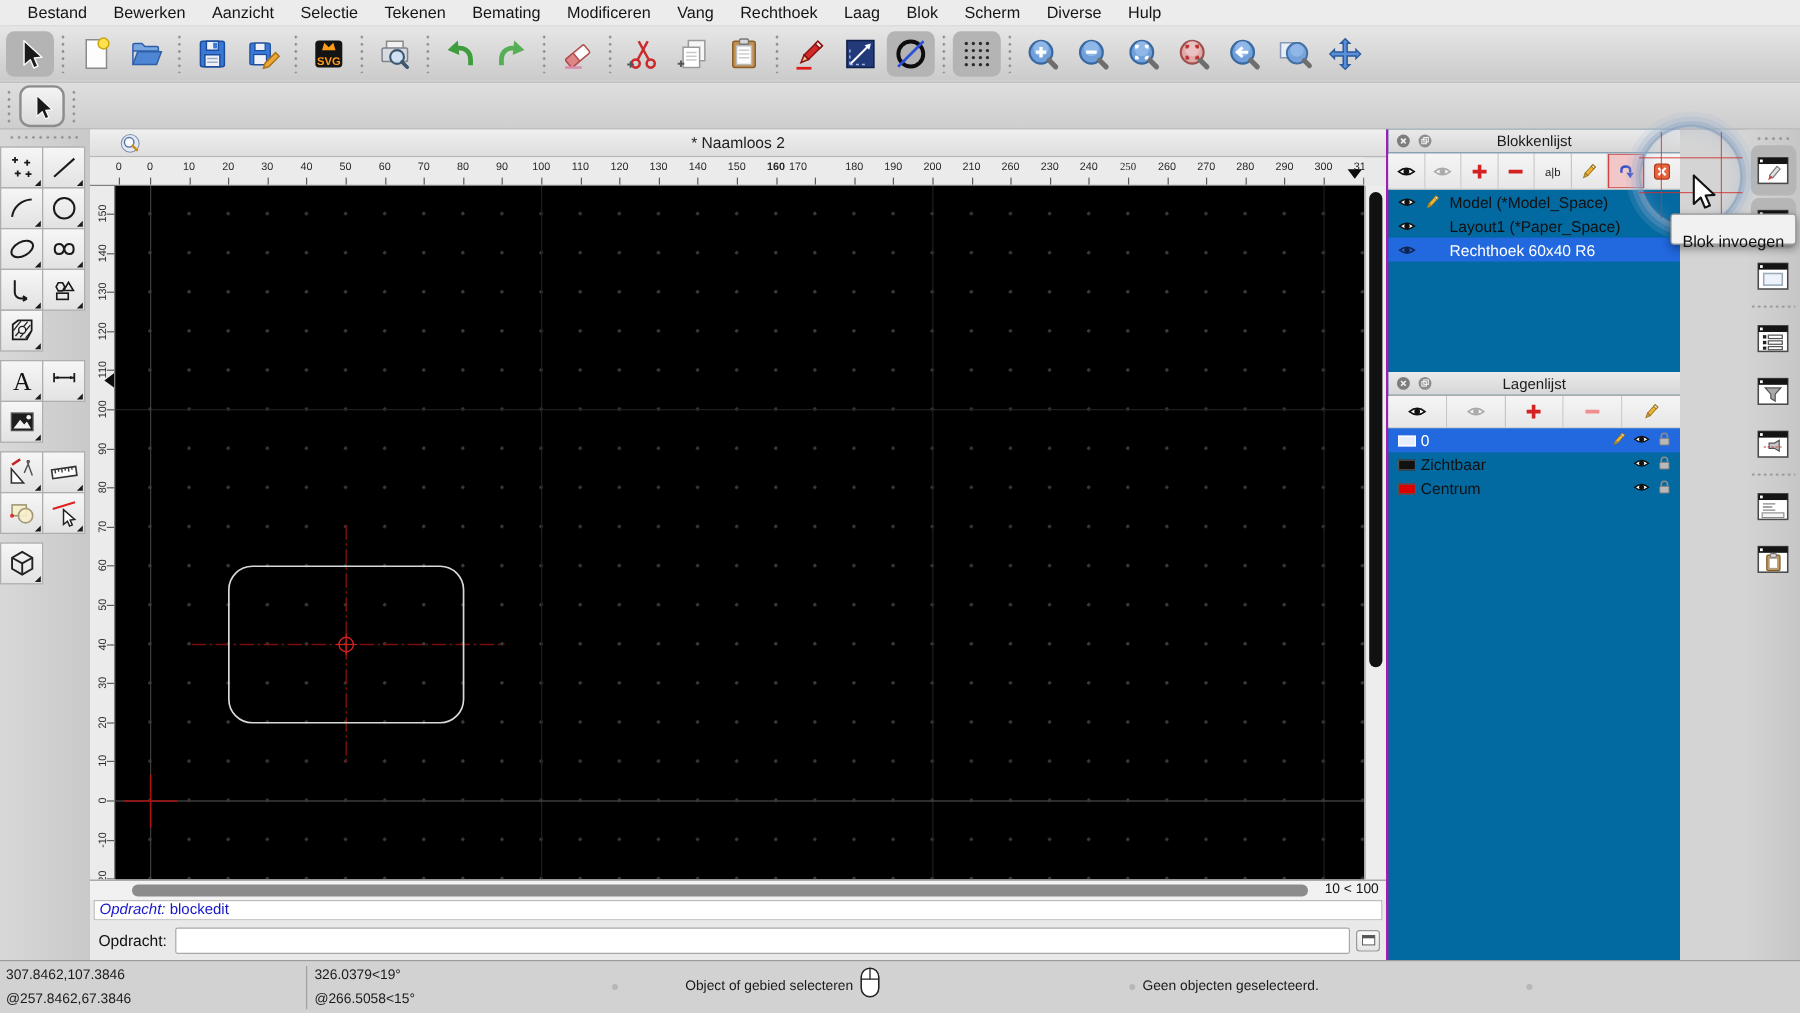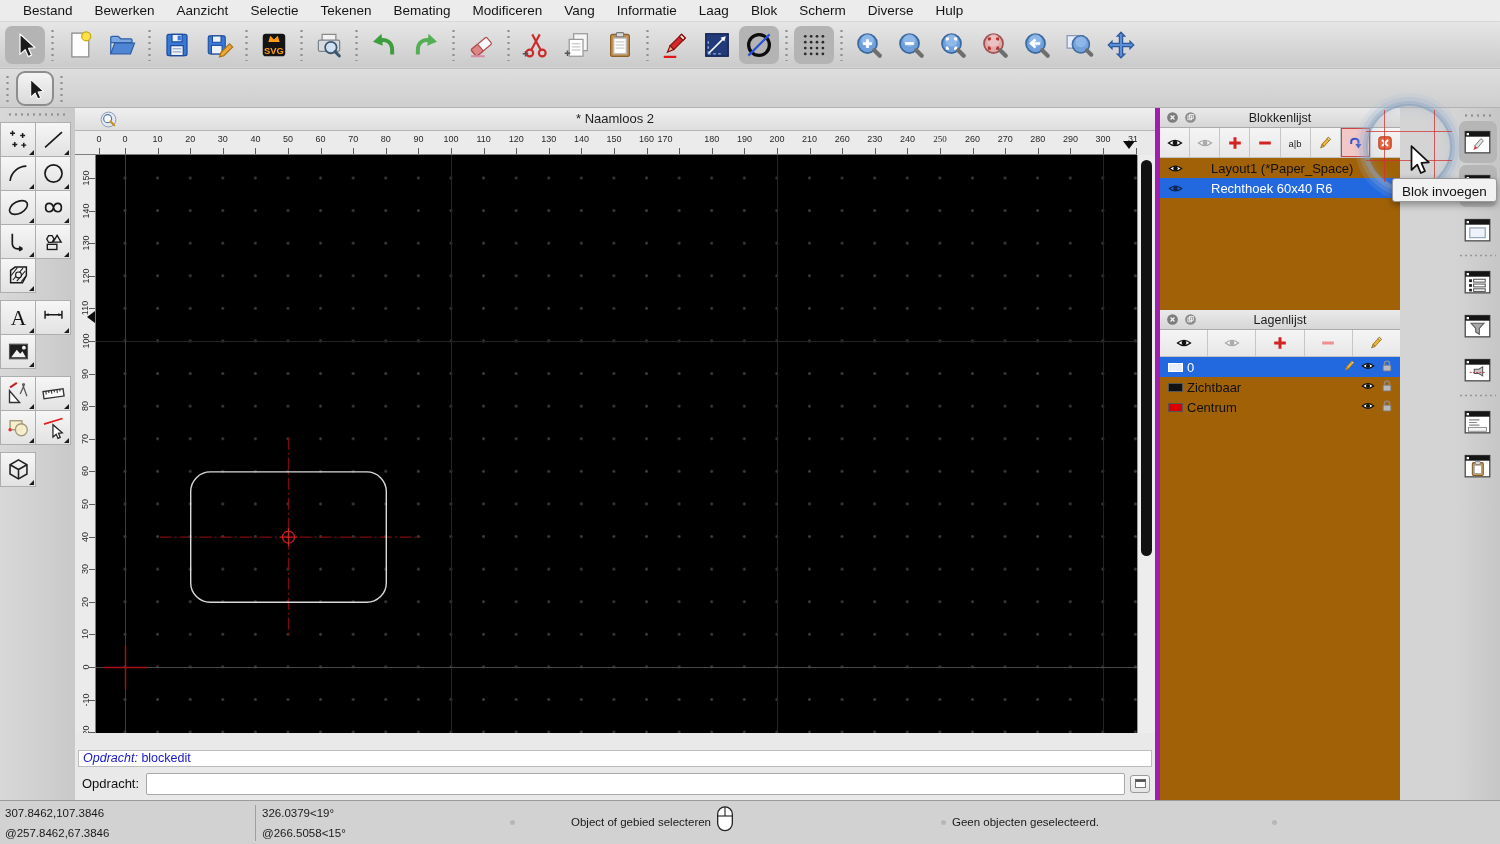--- a/index.html
+++ b/index.html
@@ -63,21 +63,21 @@
 #scrollinfo{position:absolute;right:6px;top:1px;font-size:11.5px;color:#111}
 #history{position:absolute;left:3px;top:642px;width:1074px;height:17px;background:#fff;border:1px solid #bcbcbc;font-size:12.5px;line-height:15px;padding-left:4px;color:#1616cc}
 #history .it{font-style:italic}
 #cmdrow{position:absolute;left:0;top:659px;width:1080px;height:33px;background:#e9e9e9;display:flex;align-items:center;padding:0 5px;font-size:13px;color:#111}
 #cmdlabel{margin:0 7px 0 2px}
 #cmdinput{flex:1;height:22px;border:1px solid #a8a8a8;border-radius:2px;background:#fff;font-size:13px;font-family:"Liberation Sans",sans-serif;padding:0 4px;outline:none}
 #cmdbtn{width:20px;height:18px;margin-left:5px;border:1px solid #9a9a9a;border-radius:3px;background:linear-gradient(#fafafa,#e4e4e4);display:flex;align-items:center;justify-content:center}
 #cmdbtn svg{width:13px;height:11px}
 
 
-.panel{position:absolute;left:1155px;width:245px;background:#a16207;border-left:5px solid #a21caf}
+.panel{position:absolute;left:1155px;width:245px;background:#0369a1;border-left:2px solid #a21caf}
 .phead{height:20px;background:linear-gradient(#eaeaea,#d6d6d6);border-bottom:1px solid #ababab;display:flex;align-items:center;padding:0 6px;font-size:12.5px;color:#1c1c1c}
 .phead .cbtn{width:13px;height:13px;margin-right:5px}
 .phead .ptitle{flex:1;text-align:center;margin-right:36px}
 .ptools{display:flex;border-bottom:1px solid #c2c2c2;background:#eee}
 .pbtn{flex:1;display:flex;align-items:center;justify-content:center;border-right:1px solid #c6c6c6;background:linear-gradient(#f5f5f5,#e7e7e7);position:relative}
 .pbtn:last-child{border-right:none}
 .pbtn svg{width:16px;height:16px}
 .pbtn.hl{background:#f1c7c7;box-shadow:inset 0 0 0 1px #cc4444}
 .lrow{height:20px;display:flex;align-items:center;padding-left:5px;font-size:13px;color:#111}
 .lrow.sel{background:#2268df;color:#fff}
@@ -100,37 +100,37 @@
 
 #statusbar{position:absolute;left:0;top:800px;width:1500px;height:44px;background:#d2d2d2;border-top:1px solid #9c9c9c;font-size:11.5px;color:#1a1a1a}
 #statusbar .abs{position:absolute;white-space:nowrap}
 #sbsep{position:absolute;left:255px;top:4px;width:1px;height:36px;background:#9f9f9f}
 .sdot{position:absolute;width:5px;height:5px;border-radius:50%;background:#b7b7b7}
 
 
 #ring{position:absolute;left:1367px;top:105px;width:84px;height:84px;border-radius:50%;z-index:50;pointer-events:none;
  box-shadow:0 0 0 1px rgba(130,155,185,.55),0 0 0 4px rgba(140,165,195,.38),0 0 0 8px rgba(150,175,205,.26),0 0 0 12px rgba(160,185,215,.15),inset 0 0 0 1px rgba(130,155,185,.5),inset 0 0 14px rgba(150,175,205,.35)}
 .redline{position:absolute;background:rgba(208,48,48,.75);z-index:51;pointer-events:none}
-#tooltip{position:absolute;left:1392px;top:178px;height:24px;padding:2px 9px;background:#f1f1f1;border:1px solid #979797;border-radius:3px;box-shadow:0 3px 7px rgba(0,0,0,.35);font-size:13.5px;line-height:22px;color:#111;z-index:60;white-space:nowrap}
+#tooltip{position:absolute;left:1392px;top:178px;height:24px;padding:12px 9px;background:#f1f1f1;border:1px solid #979797;border-radius:3px;box-shadow:0 3px 7px rgba(0,0,0,.35);font-size:13.5px;line-height:22px;color:#111;z-index:60;white-space:nowrap}
 #cursorptr{position:absolute;left:1405px;top:144px;width:26px;height:32px;z-index:70;pointer-events:none}
 </style>
 </head>
 <body>
 
 <div id="app">
   <div id="menubar">
       <span class="menu-item">Bestand</span>
       <span class="menu-item">Bewerken</span>
       <span class="menu-item">Aanzicht</span>
       <span class="menu-item">Selectie</span>
       <span class="menu-item">Tekenen</span>
       <span class="menu-item">Bemating</span>
       <span class="menu-item">Modificeren</span>
       <span class="menu-item">Vang</span>
-      <span class="menu-item">Informatie</span>
+      <span class="menu-item">Rechthoek</span>
       <span class="menu-item">Laag</span>
       <span class="menu-item">Blok</span>
       <span class="menu-item">Scherm</span>
       <span class="menu-item">Diverse</span>
       <span class="menu-item">Hulp</span>
     </div>
   <div id="toolbar">
       <div class="tbtn active">
         <svg viewBox="0 0 24 24">
           <path d="M8 3.2 L8 19.5 L12.2 15.8 L14.6 21.3 L17.3 20.1 L14.9 14.7 L20 14.2 Z" fill="#1a1a1a" stroke="#f8f8f8" stroke-width="1" stroke-linejoin="round"></path>
@@ -541,21 +541,21 @@
         <span class="hlab" style="left: 408.6px;">110</span>
         <span class="htick" style="left: 408.6px;"></span>
         <span class="hlab" style="left: 441.2px;">120</span>
         <span class="htick" style="left: 441.2px;"></span>
         <span class="hlab" style="left: 473.8px;">130</span>
         <span class="htick" style="left: 473.8px;"></span>
         <span class="hlab" style="left: 506.4px;">140</span>
         <span class="htick" style="left: 506.4px;"></span>
         <span class="hlab" style="left: 539px;">150</span>
         <span class="htick" style="left: 539px;"></span>
-        <span class="hlab" style="left: 571.6px;">160</span>
+        <span class="hlab" style="left: 571.6px; font-weight: bold;">160</span>
         <span class="htick" style="left: 571.6px;"></span>
         <span class="hlab" style="left: 590px;">170</span>
         <span class="htick" style="left: 604.2px;"></span>
         <span class="hlab" style="left: 636.8px;">180</span>
         <span class="htick" style="left: 636.8px;"></span>
         <span class="hlab" style="left: 669.4px;">190</span>
         <span class="htick" style="left: 669.4px;"></span>
         <span class="hlab" style="left: 702px;">200</span>
         <span class="htick" style="left: 702px;"></span>
         <span class="hlab" style="left: 734.6px;">210</span>
@@ -665,20 +665,24 @@
           <line class="cl" x1="192.5" y1="282.7" x2="192.5" y2="479.9" stroke="#7c0c0c"></line>
           <rect x="94.7" y="316.9" width="195.6" height="130.4" rx="19.6" fill="none" stroke="#d9d9d9" stroke-width="1.4"></rect>
           <circle cx="192.5" cy="382.1" r="6" fill="none" stroke="#cf2020" stroke-width="1.2"></circle>
           <path d="M183.5 382.1 H201.5 M192.5 373.1 V391.1" stroke="#cf2020" stroke-width="1"></path>
           <path d="M7.5 512.5 H51.5 M29.5 490.5 V534.5" stroke="#a81212" stroke-width="1.4"></path>
         </svg>
     </div>
     <div id="vscroll">
       <div class="thumb-v"></div>
     </div>
+    <div id="hscrollrow">
+      <div class="thumb-h"></div>
+      <span id="scrollinfo">10 &lt; 100</span>
+    </div>
     <div id="history">
       <span class="it">Opdracht:</span>
       <span> </span>
       <span>blockedit</span>
     </div>
     <div id="cmdrow">
       <span id="cmdlabel">Opdracht:</span>
       <input id="cmdinput" value="" style="">
       <div id="cmdbtn">
           <svg viewBox="0 0 16 14">
@@ -746,20 +750,38 @@
           </svg>
         </div>
         <div class="pbtn">
           <svg viewBox="0 0 16 16">
             <rect x="1.8" y="1.8" width="12.4" height="12.4" rx="2.4" fill="#e8643c" stroke="#b03a1a"></rect>
             <path d="M5 5 L11 11 M11 5 L5 11" stroke="#fff" stroke-width="2"></path>
           </svg>
         </div>
       </div>
     <div id="blockrows">
+        <div class="lrow">
+          <span class="slot">
+            <svg viewBox="0 0 16 16">
+              <path d="M1.5 8 Q8 2.8 14.5 8 Q8 13.2 1.5 8 Z" fill="#fff" stroke="#111" stroke-width="1.4"></path>
+              <circle cx="8" cy="8" r="2.4" fill="#111"></circle>
+            </svg>
+          </span>
+          <span class="slot">
+            <svg viewBox="0 0 16 16">
+              <g transform="rotate(42 8 8)">
+                <rect x="6.6" y="1.5" width="3" height="9.5" fill="#efb33a" stroke="#9a7514" stroke-width=".8"></rect>
+                <rect x="6.6" y="1.5" width="3" height="2" fill="#e8e0d0" stroke="#9a7514" stroke-width=".8"></rect>
+                <path d="M6.6 11 L8.1 14.6 L9.6 11 Z" fill="#caa36a" stroke="#9a7514" stroke-width=".8"></path>
+              </g>
+            </svg>
+          </span>
+          <span class="rowlab">Model (*Model_Space)</span>
+        </div>
         <div class="lrow">
           <span class="slot">
             <svg viewBox="0 0 16 16">
               <path d="M1.5 8 Q8 2.8 14.5 8 Q8 13.2 1.5 8 Z" fill="#fff" stroke="#111" stroke-width="1.4"></path>
               <circle cx="8" cy="8" r="2.4" fill="#111"></circle>
             </svg>
           </span>
           <span class="slot"></span>
           <span class="rowlab">Layout1 (*Paper_Space)</span>
         </div>

